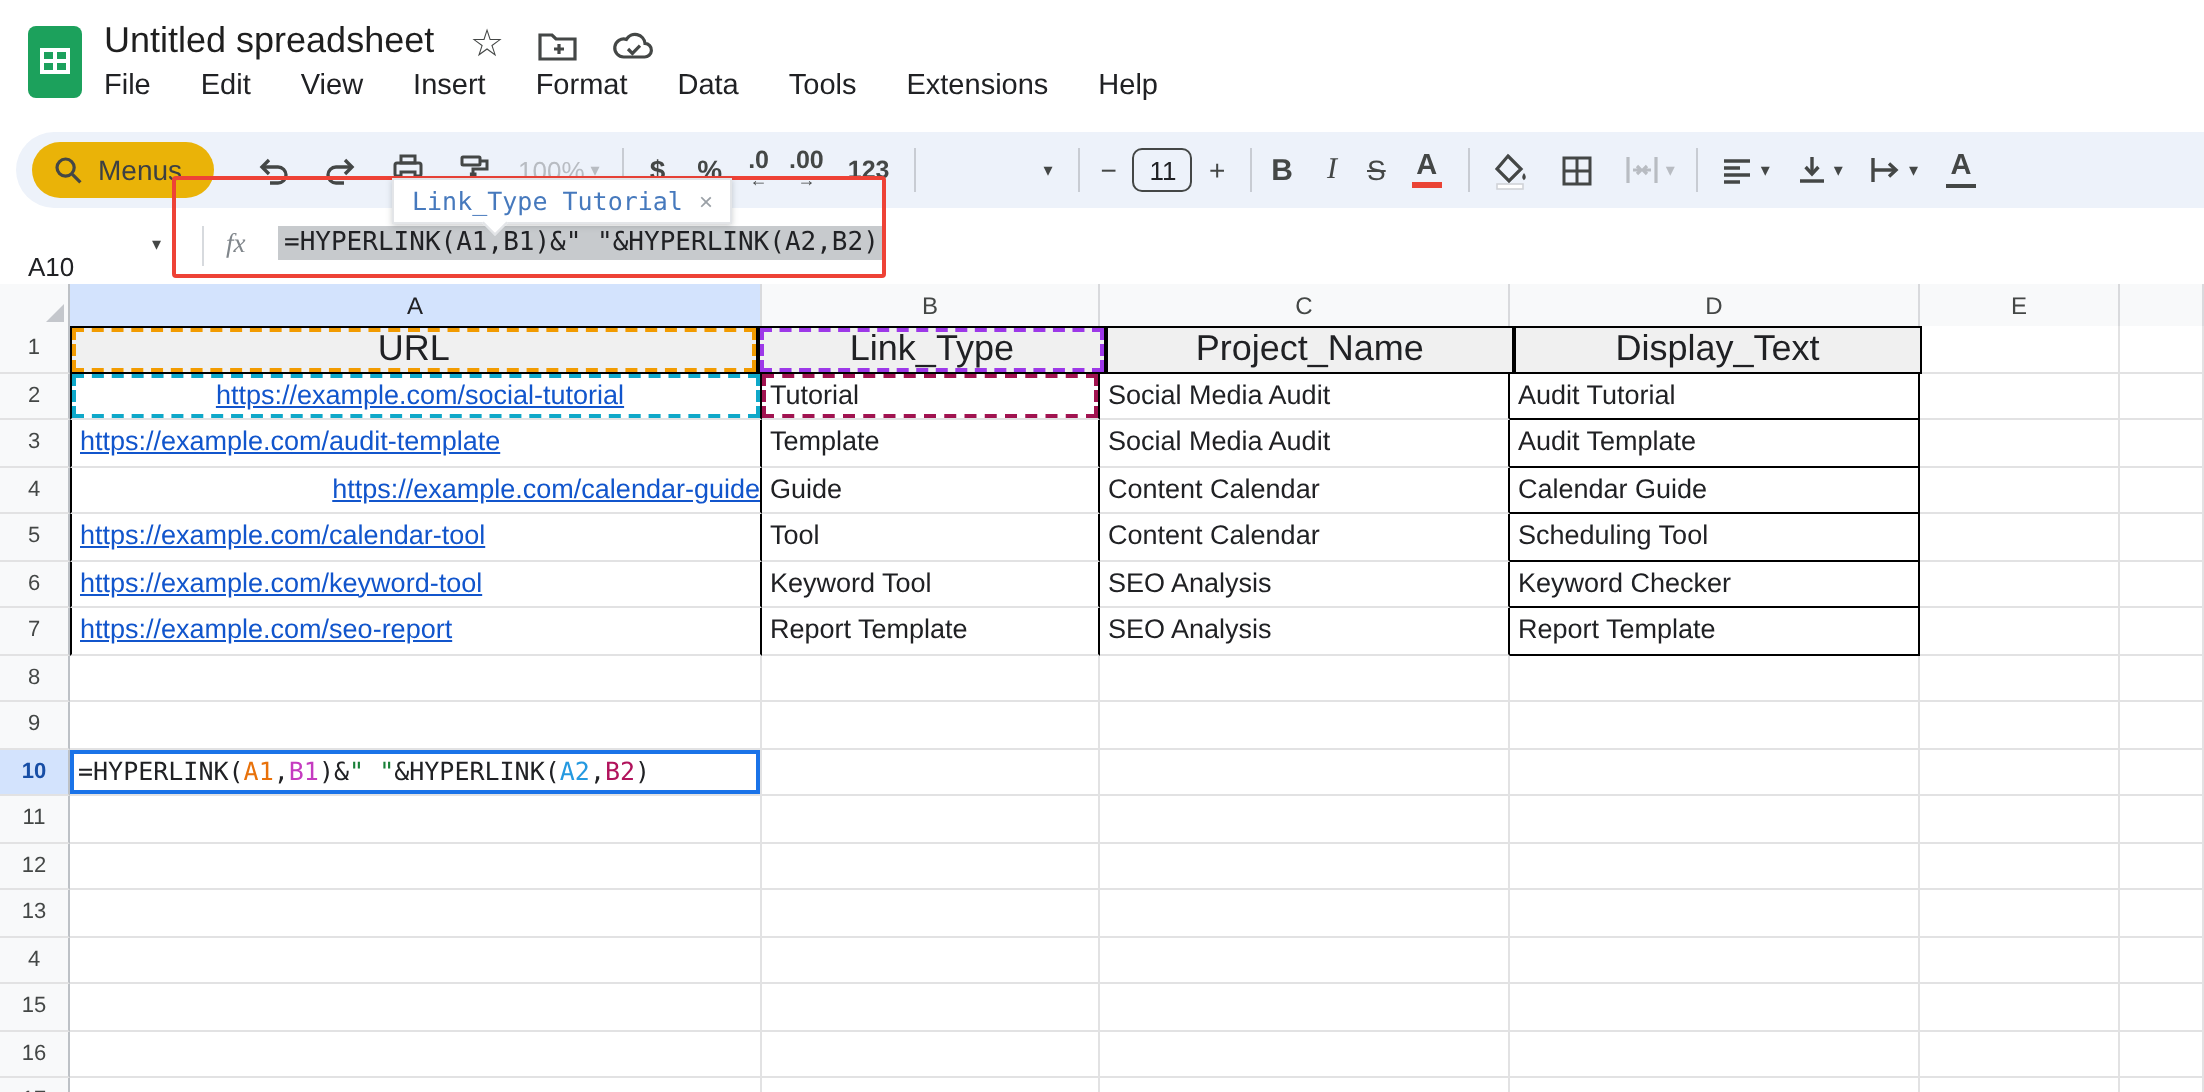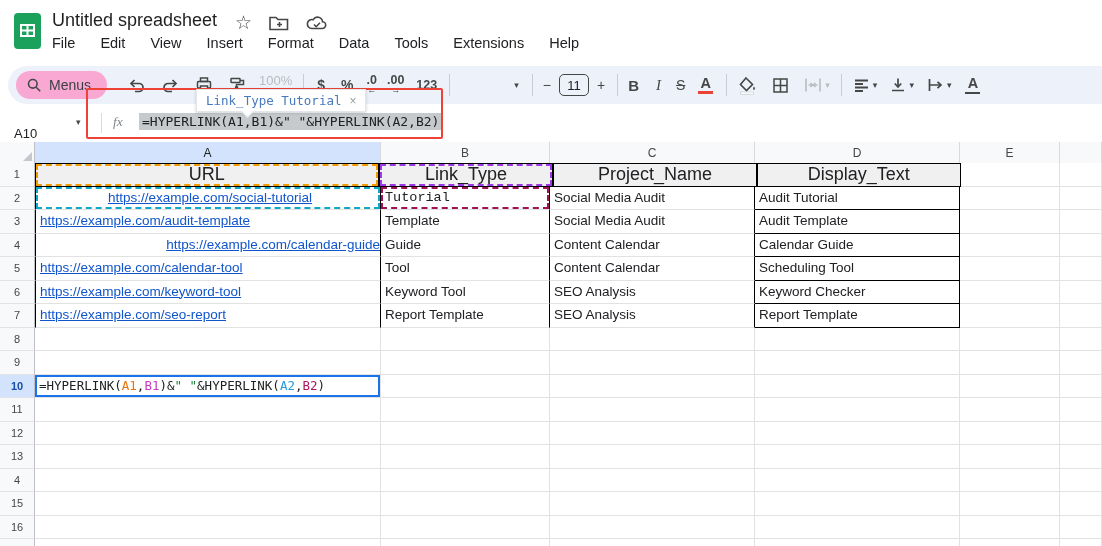--- a/index.html
+++ b/index.html
@@ -15,21 +15,21 @@
   .title-icons { position:absolute; left:235px; top:13px; display:flex; gap:17px; align-items:center; color:#444746; }
   .star-glyph { font-size:19px; line-height:20px; }
   .menu-bar { position:absolute; left:52px; top:35px; display:flex; gap:25px; }
   .menu-item { font-size:14.5px; color:#202124; cursor:default; }
   
   .toolbar {
     position:absolute; left:8px; top:66px; width:1094px; height:38px;
     background:#edf2fa; border-radius:19px 0 0 19px;
     display:flex; align-items:center; overflow:hidden;
   }
-  .tb-pill { margin-left:8px; height:28px; background:#f9a8d4; border-radius:14px; display:flex; align-items:center; padding:0 16px 0 10px; gap:7px; }
+  .tb-pill { margin-left:8px; height:28px; background:#eab308; border-radius:14px; display:flex; align-items:center; padding:0 16px 0 10px; gap:7px; }
   .tb-pill .lbl { font-size:14px; color:#3c4043; }
   .tb-ic { display:flex; align-items:center; justify-content:center; color:#444746; }
   .tb-txt { font-size:14px; color:#444746; }
   .caret { font-size:9px; color:#444746; margin-left:3px; }
   .disabled, .disabled * { color:#b8bcc2 !important; stroke:#b8bcc2 !important; }
   .tb-div { width:1px; height:22px; background:#c8ccd3; }
   .zoom-lbl { font-size:13px; color:#b8bcc2; }
   .numfmt { display:flex; flex-direction:column; align-items:center; line-height:10px; }
   .numfmt .n { font-size:12.5px; font-weight:600; color:#444746; }
   .numfmt .a { font-size:9px; color:#444746; }
@@ -161,21 +161,21 @@
           <rect x="5.5" y="10" width="7" height="5.5" fill="#edf2fa"></rect>
       </svg>
     </span>
     <span class="tb-ic" style="margin-left:15px">
       <svg width="18" height="18" viewBox="0 0 18 18" fill="none" stroke="#444746" stroke-width="1.5">
         <rect x="3" y="2.5" width="9" height="4" rx="0.5"></rect>
           <path d="M12 4.5 h3.5 v4 h-7 v2.5"></path>
           <rect x="7.7" y="11" width="1.8" height="4.5" fill="#444746"></rect>
       </svg>
     </span>
-    <span style="margin-left:13px; display:flex; align-items:center;flex-direction:column;">
+    <span style="margin-left:13px; display:flex; align-items:center;">
       <span class="zoom-lbl">100%</span>
         <span class="caret" style="color:#b8bcc2">▾</span>
     </span>
     <div class="tb-div" style="margin-left:11px"></div>
     <span class="tb-txt" style="margin-left:13px; font-weight:600">$</span>
     <span class="tb-txt" style="margin-left:16px; font-weight:600">%</span>
     <span class="numfmt" style="margin-left:13px">
       <span class="n">.0</span>
         <span class="a">←</span>
     </span>
@@ -284,21 +284,21 @@
           <div class="cell hdr" style="width: 346px;">URL<div class="dash" style="border-color: rgb(242, 155, 0);"></div></div>
           <div class="cell hdr" style="width: 175px;">Link_Type<div class="dash" style="border-color: rgb(157, 56, 232);"></div></div>
           <div class="cell hdr" style="width: 205px;">Project_Name</div>
           <div class="cell hdr" style="width: 205px;">Display_Text</div>
           <div class="cell" style="width: 100px;"></div>
           <div class="cell" style="width: 42px;"></div>
         </div>
         <div class="row">
           <div class="row-num">2</div>
           <div class="cell bR bL link" style="width: 346px; text-align: center;">https://example.com/social-tutorial<div class="dash" style="border-color: rgb(15, 168, 201);"></div></div>
-          <div class="cell bR" style="width: 169px; font-family: Liberation Mono, monospace;">Tutorial<div class="dash" style="border-color: rgb(161, 19, 80);"></div></div>
+          <div class="cell bR" style="width: 169px;">Tutorial<div class="dash" style="border-color: rgb(161, 19, 80);"></div></div>
           <div class="cell bR" style="width: 205px;">Social Media Audit</div>
           <div class="cell bR bB" style="width: 205px;">Audit Tutorial</div>
           <div class="cell" style="width: 100px;"></div>
           <div class="cell" style="width: 42px;"></div>
         </div>
         <div class="row">
           <div class="row-num">3</div>
           <div class="cell bR bL link" style="width: 346px;">https://example.com/audit-template</div>
           <div class="cell bR" style="width: 169px;">Template</div>
           <div class="cell bR" style="width: 205px;">Social Media Audit</div>

